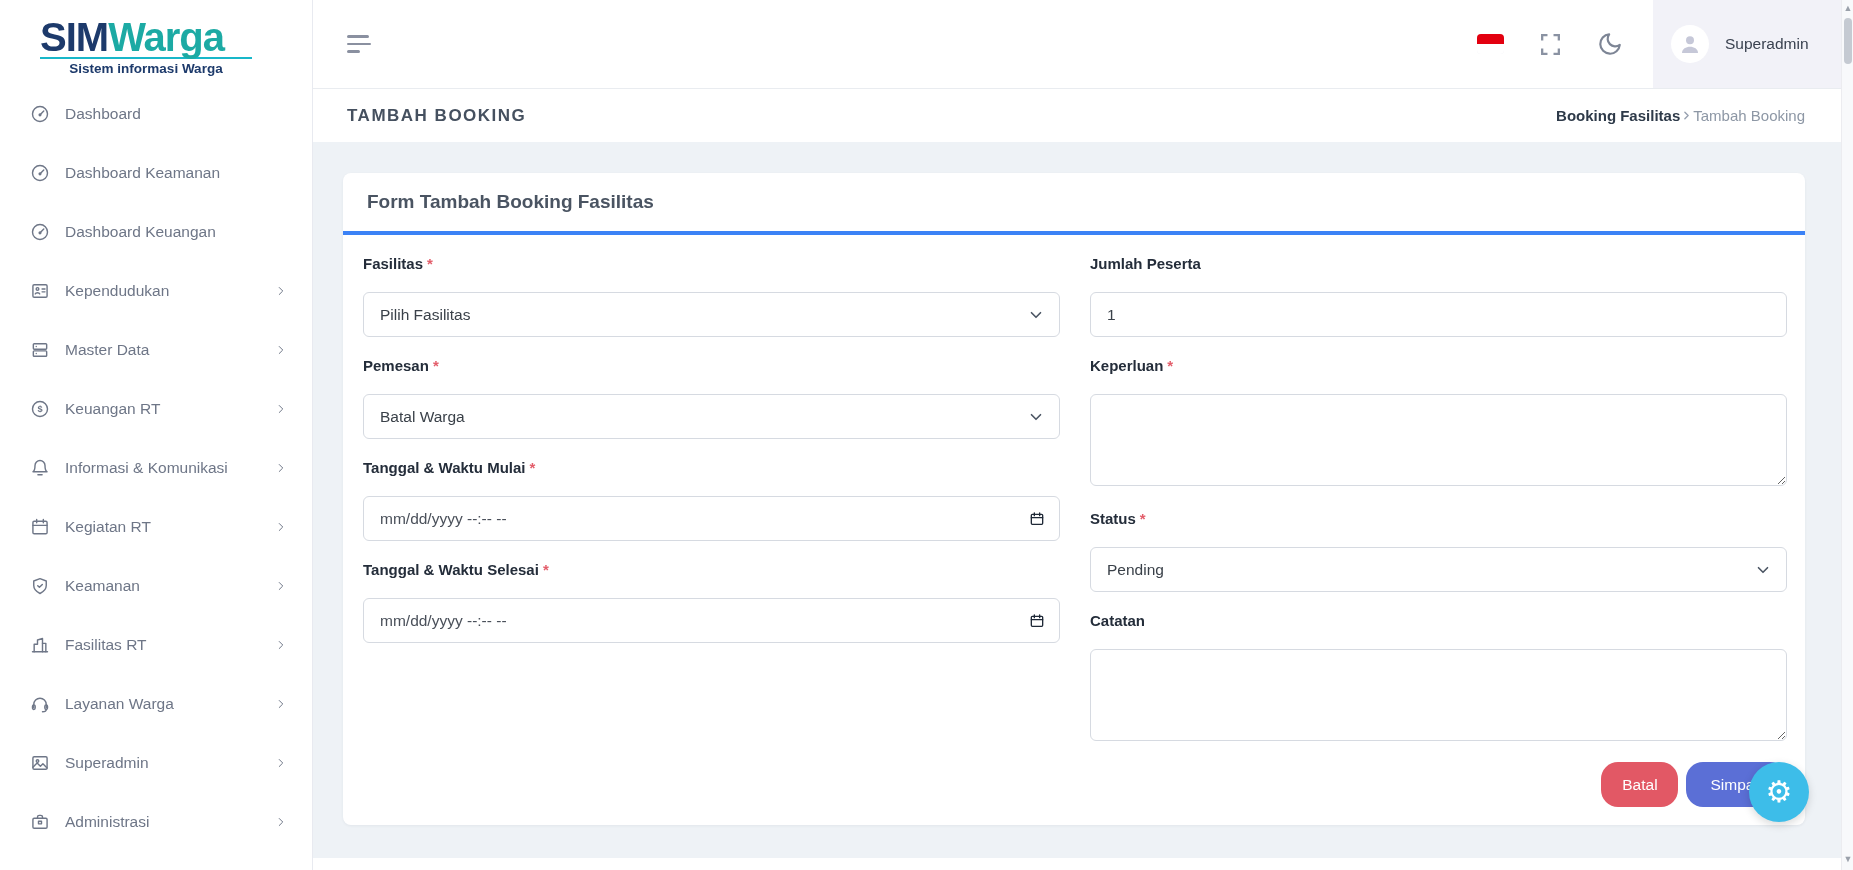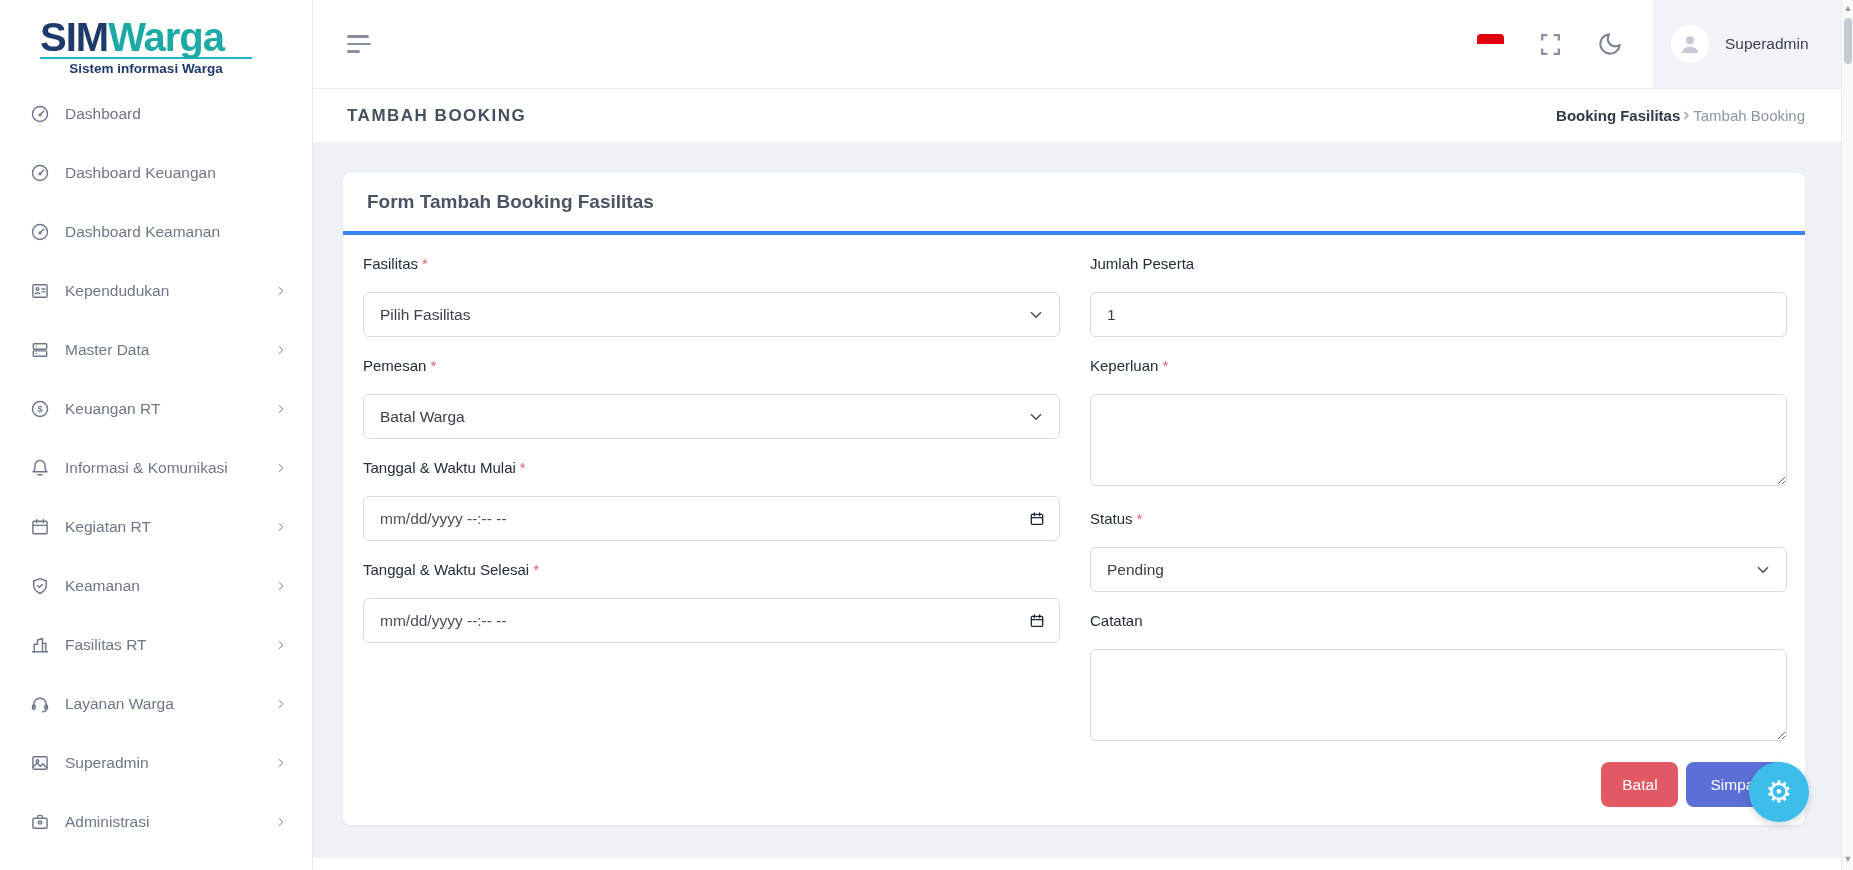--- a/index.html
+++ b/index.html
@@ -45,31 +45,31 @@
 
   .footer-strip { position:absolute; left:0; top:858px; width:100%; height:12px; background:#fff; }
 
   
   .card { position:absolute; left:30px; top:173px; width:1462px; height:652px; background:#fff; border-radius:8px; box-shadow:0 1px 3px rgba(40,50,70,.06); }
   .card-header { height:62px; display:flex; align-items:center; padding:12px 24px; border-bottom:4px solid #3b82f6; }
   .card-title { font-size:19px; font-weight:600; color:#4a5462; }
   .form-columns { display:flex; gap:30px; padding:20px 18px 0 20px; }
   .col { flex:1 1 0; }
   .fgroup { margin-bottom:20px; }
-  .flabel { display:block; font-size:15px; font-weight:400; color:#242d3a; line-height:18px; margin-bottom:19px; }
+  .flabel { display:block; font-size:15px; font-weight:700; color:#242d3a; line-height:18px; margin-bottom:19px; }
   .req { color:#e35d6a; margin-left:4px; }
   .control { position:relative; width:100%; height:45px; border:1px solid #d6dae1; border-radius:6px; background:#fff; display:flex; align-items:center; cursor:pointer; }
   .control .ctext { margin-left:16px; font-size:15.5px; color:#3a4149; }
   .control .right-glyph { position:absolute; right:14px; display:flex; align-items:center; }
   input.text-input { width:100%; height:45px; border:1px solid #d6dae1; border-radius:6px; padding:0 16px; font-size:15.5px; color:#3a4149; font-family:"Liberation Sans", sans-serif; outline:none; }
   textarea.text-area { width:100%; height:92px; border:1px solid #d6dae1; border-radius:6px; padding:10px 14px; font-size:15.5px; color:#3a4149; font-family:"Liberation Sans", sans-serif; outline:none; resize:vertical; }
   .dt-text { margin-left:16px; font-size:15.5px; color:#4a505a; }
 
   .btn-row { position:absolute; right:18px; bottom:18px; display:flex; gap:8px; }
-  .btn { height:45px; border:none; border-radius:8px; color:#fff; font-size:15.5px; font-family:"Liberation Sans", sans-serif; cursor:pointer; }
+  .btn { height:45px; border:none; border-radius:17px; color:#fff; font-size:15.5px; font-family:"Liberation Sans", sans-serif; cursor:pointer; }
   .btn-cancel { min-width:77px; background:#e25865; padding:0 18px; }
   .btn-save { min-width:97px; background:#5b6fd6; padding:0 24px; }
 
   .fab { position:absolute; left:1749px; top:762px; width:60px; height:60px; border-radius:50%; background:#3dbde9; display:flex; align-items:center; justify-content:center; box-shadow:0 3px 8px rgba(0,0,0,.15); cursor:pointer; z-index:20; }
   .fab .gear { color:#fff; font-size:30px; line-height:1; }
 
   
   .scrollbar { position:absolute; right:0; top:0; width:12px; height:870px; background:#f8f9fb; border-left:1px solid #ececf0; z-index:30; }
   .sb-thumb { position:absolute; left:2px; top:18px; width:8px; height:46px; background:#c5cad2; border-radius:4px; }
   .sb-arrow { position:absolute; left:0; width:12px; display:flex; justify-content:center; color:#9aa0aa; font-size:9px; }
@@ -100,32 +100,32 @@
       </div>
 
       <div class="menu-item">
         <span class="mi-icon">
           <svg class="icon" width="20" height="20" viewBox="0 0 24 24">
               <circle cx="12" cy="12" r="9"></circle>
               <circle cx="12" cy="13" r="1"></circle>
               <path d="M13 12l3.5-3.5"></path>
             </svg>
         </span>
-        <span class="mi-label">Dashboard Keuangan</span>
+        <span class="mi-label">Dashboard Keamanan</span>
       </div>
 
       <div class="menu-item">
         <span class="mi-icon">
           <svg class="icon" width="20" height="20" viewBox="0 0 24 24">
               <circle cx="12" cy="12" r="9"></circle>
               <circle cx="12" cy="13" r="1"></circle>
               <path d="M13 12l3.5-3.5"></path>
             </svg>
         </span>
-        <span class="mi-label">Dashboard Keamanan</span>
+        <span class="mi-label">Dashboard Keuangan</span>
       </div>
 
       <div class="menu-item">
         <span class="mi-icon">
           <svg class="icon" width="20" height="20" viewBox="0 0 24 24">
               <rect x="3.5" y="4.5" width="17" height="15" rx="1.5"></rect>
               <circle cx="9" cy="9.5" r="1.6"></circle>
               <path d="M6.3 15.5c.6-2 4.8-2 5.4 0"></path>
               <path d="M14.5 9.5h3.5M14.5 13h3.5"></path>
             </svg>

